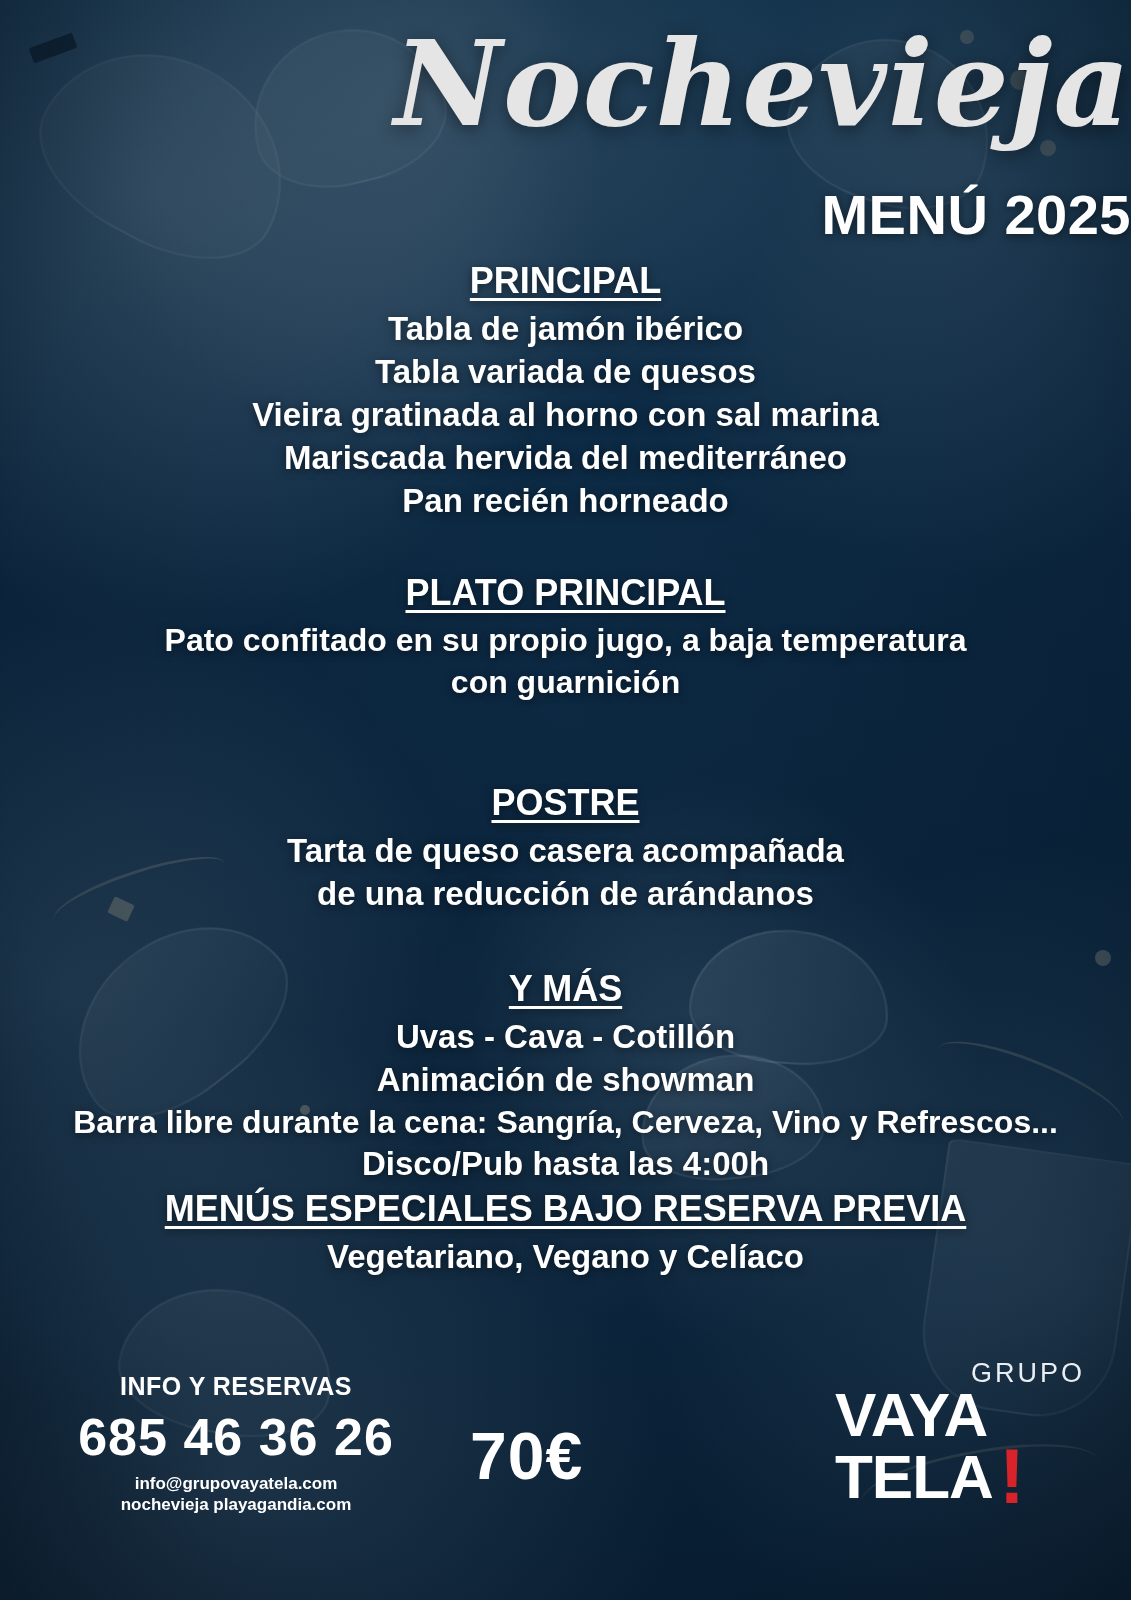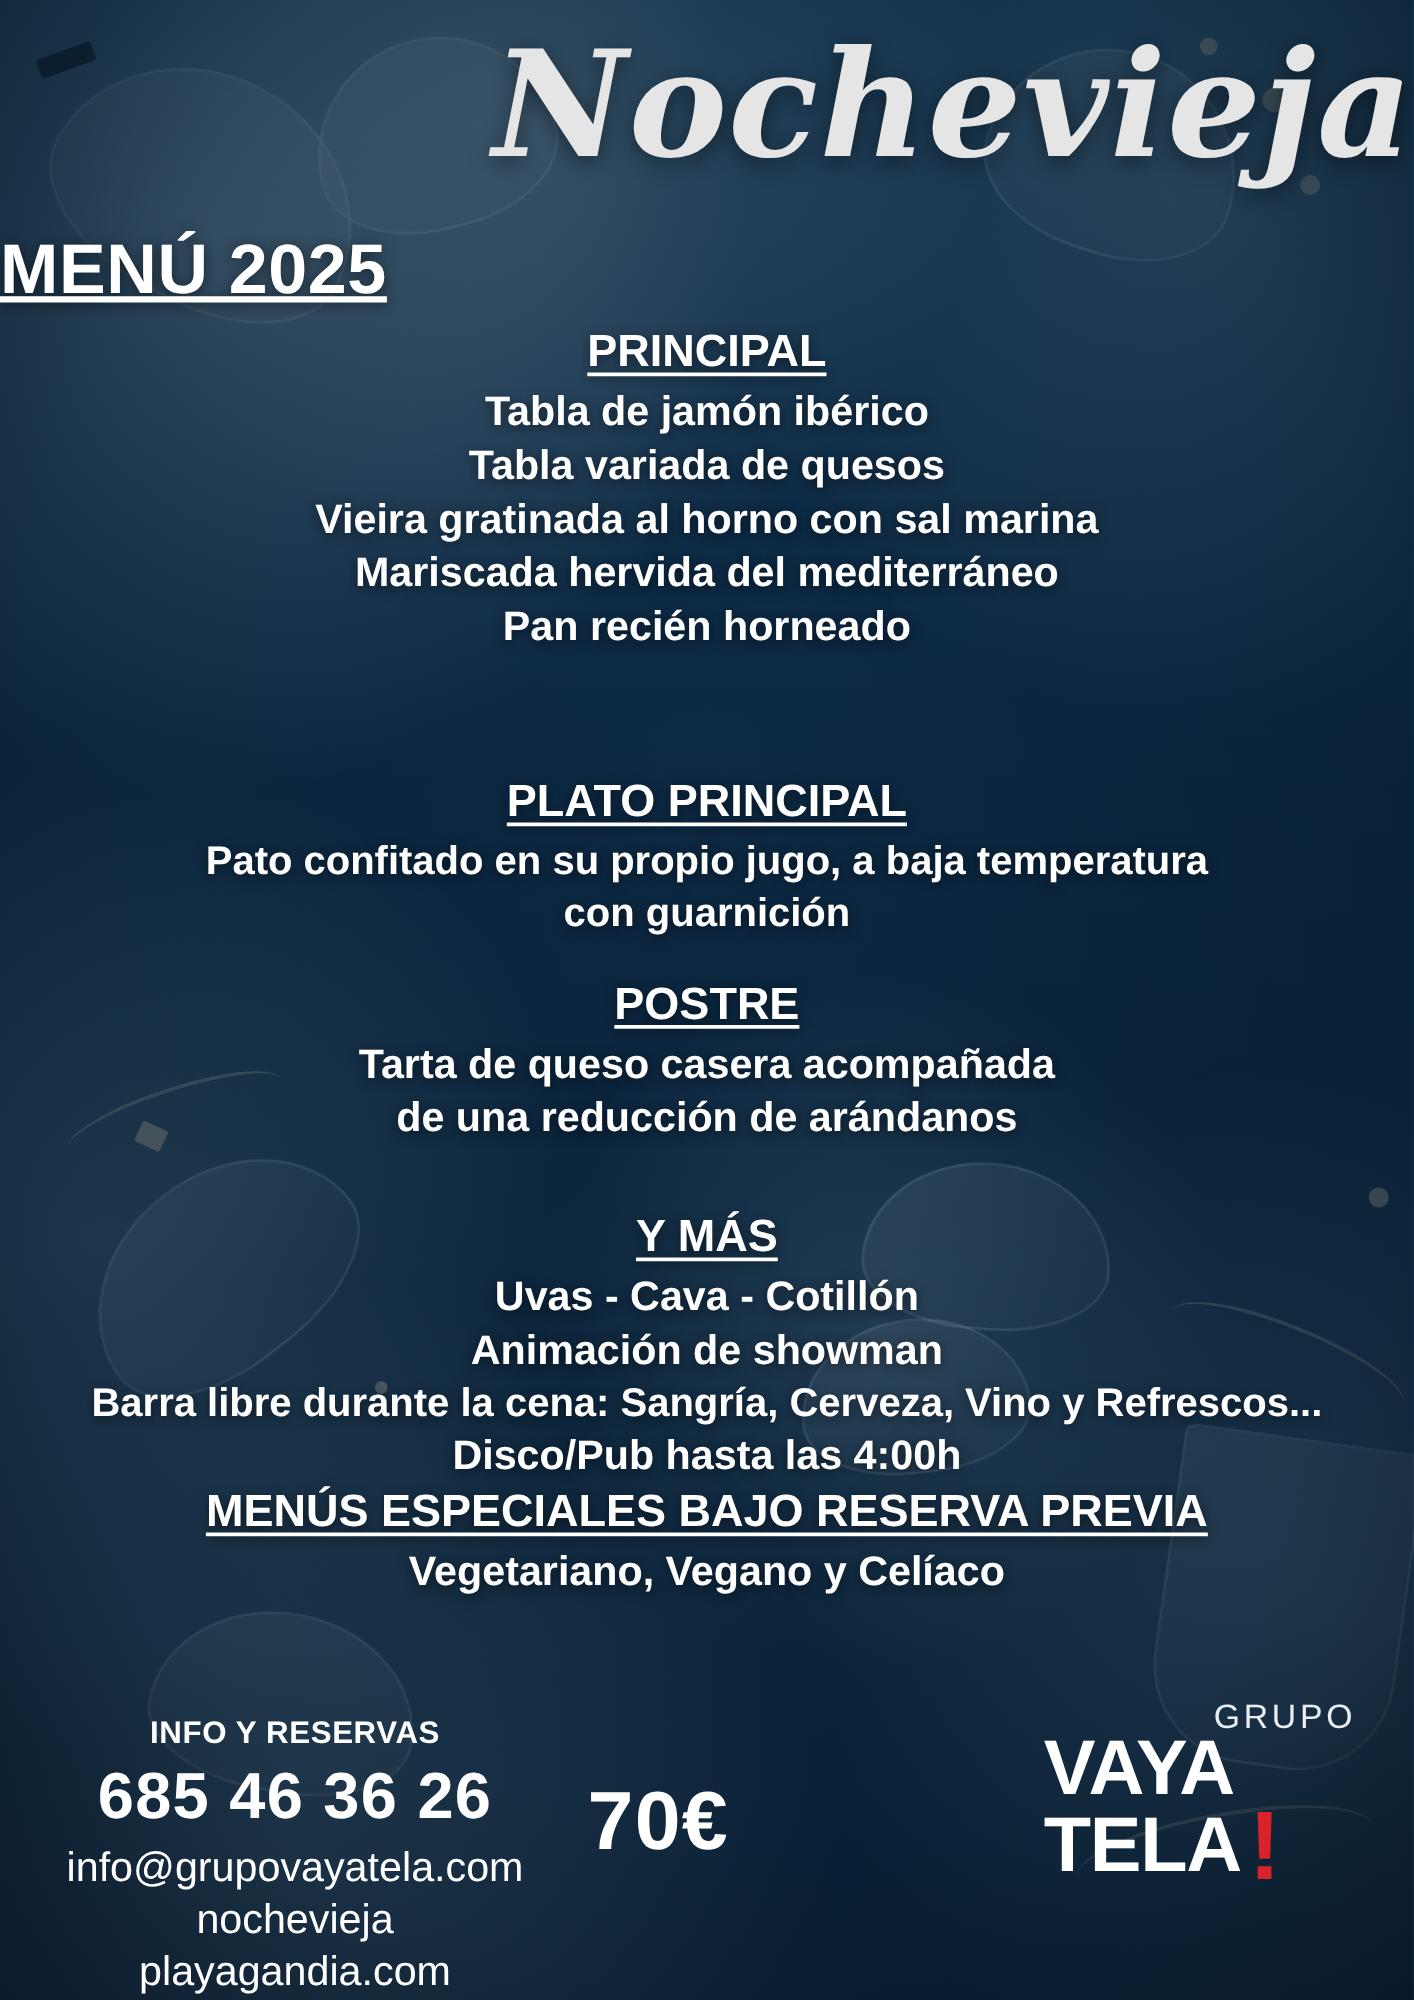--- a/index.html
+++ b/index.html
@@ -83,26 +83,25 @@
     line-height: 1.05;
     letter-spacing: 1px;
     color: #e5e5e5;
     text-shadow: 0 4px 18px rgba(0,0,0,0.45);
   }
   .menu-year {
     position: absolute;
     top: 182px;
     left: 0;
     right: 0;
-    text-align: left;
+    text-align: right;
     font-size: 56px;
     font-weight: 700;
     letter-spacing: 0.5px;
     text-shadow: 0 2px 10px rgba(0,0,0,0.5);
-    text-decoration: underline;
   }
 
   .section {
     position: absolute;
     left: 0;
     right: 0;
     text-align: center;
   }
   .section-head {
     font-size: 36px;
@@ -114,21 +113,21 @@
   }
   .line {
     font-size: 33px;
     font-weight: 700;
     line-height: 1.30;
     text-shadow: 0 2px 9px rgba(0,0,0,0.5);
   }
   .line.wide { font-size: 32px; }
 
   #sec-entrantes { top: 260px; }
-  #sec-principal { top: 620px; }
+  #sec-principal { top: 572px; }
   #sec-postre    { top: 782px; }
   #sec-ymas      { top: 968px; }
 
   
   .info-block {
     position: absolute;
     left: 36px;
     top: 1372px;
     width: 400px;
     text-align: center;
@@ -138,22 +137,22 @@
     font-weight: 700;
     letter-spacing: 0.5px;
   }
   .phone {
     font-size: 52px;
     font-weight: 700;
     margin-top: 6px;
     letter-spacing: 1px;
   }
   .mail, .web {
-    font-size: 33px;
-    font-weight: 400;
+    font-size: 17px;
+    font-weight: 700;
     line-height: 1.25;
   }
   .mail { margin-top: 6px; }
 
   .price {
     position: absolute;
     left: 470px;
     top: 1418px;
     font-size: 66px;
     font-weight: 700;

